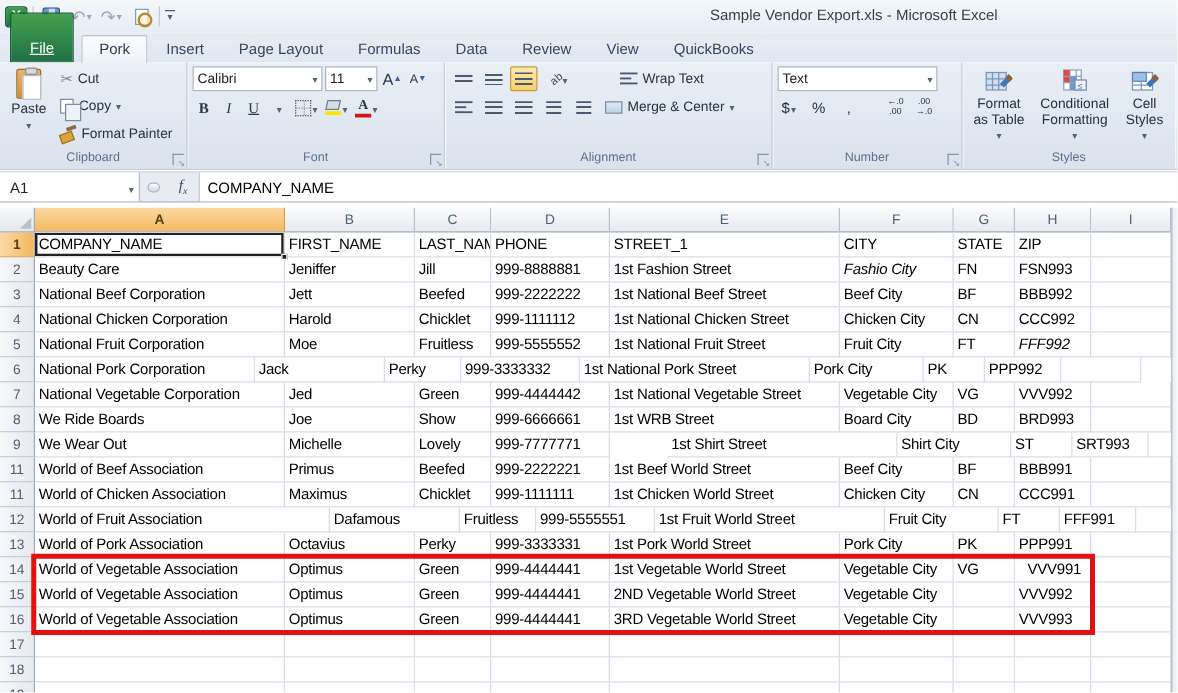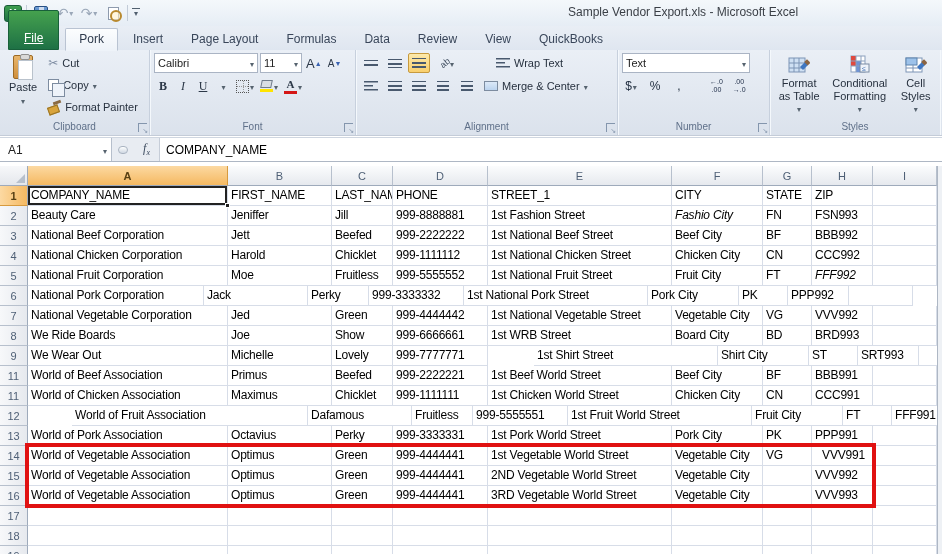--- a/index.html
+++ b/index.html
@@ -537,21 +537,21 @@
         <div class="cell" style="width: 61px;">Chicklet</div>
         <div class="cell" style="width: 95px;">999-1111111</div>
         <div class="cell" style="width: 184px;">1st Chicken World Street</div>
         <div class="cell" style="width: 91px;">Chicken City</div>
         <div class="cell" style="width: 49px;">CN</div>
         <div class="cell" style="width: 61px;">CCC991</div>
         <div class="cell" style="width: 64px;"></div>
       </div>
       <div class="grid-row">
         <div class="row-header">12</div>
-        <div class="cell" style="width: 236px; margin-left: 44px;">World of Fruit Association</div>
+        <div class="cell" style="width: 236px;">World of Fruit Association</div>
         <div class="cell" style="width: 104px;">Dafamous</div>
         <div class="cell" style="width: 61px;">Fruitless</div>
         <div class="cell" style="width: 95px;">999-5555551</div>
         <div class="cell" style="width: 184px;">1st Fruit World Street</div>
         <div class="cell" style="width: 91px;">Fruit City</div>
         <div class="cell" style="width: 49px;">FT</div>
         <div class="cell" style="width: 61px;">FFF991</div>
         <div class="cell" style="width: 64px;"></div>
       </div>
       <div class="grid-row">

